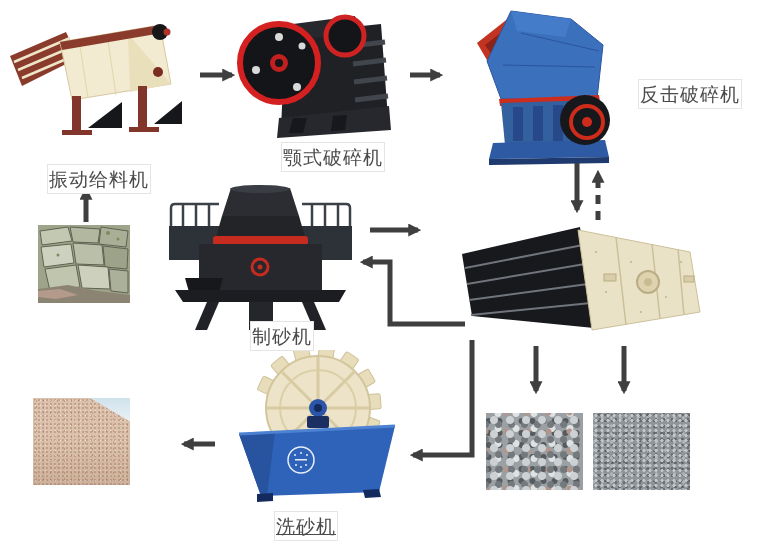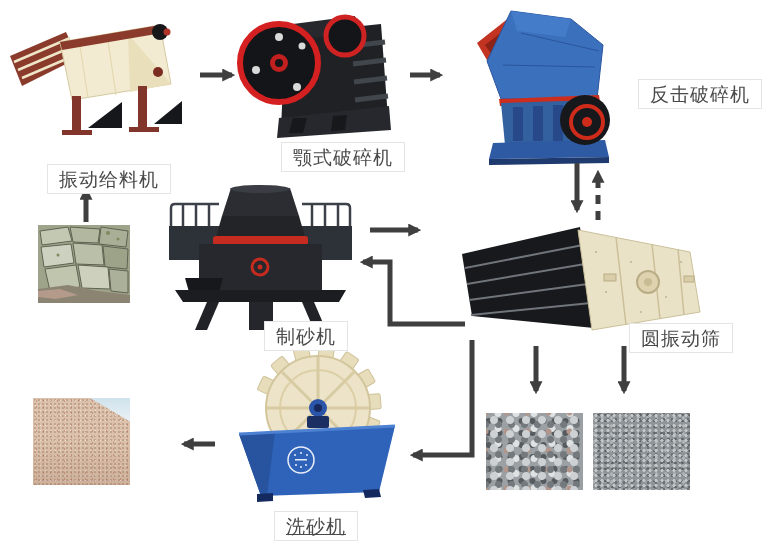--- a/index.html
+++ b/index.html
@@ -7,21 +7,21 @@
   #stage{position:relative;width:773px;height:547px;background:#ffffff;overflow:hidden;}
   .machine{position:absolute;}
   .machine svg{display:block;width:100%;height:100%;}
   .label-box{
     position:absolute;
     background:#ffffff;
     border:1px solid #e4e4e4;
     color:#4a4a4a;
     font-size:19px;
     line-height:24px;
-    padding:2px 11px;
+    padding:2px 1px;
     letter-spacing:1px;
     white-space:nowrap;
     z-index:30;
   }
   #arrow-layer{position:absolute;left:0;top:0;width:773px;height:547px;z-index:20;}
   .photo{position:absolute;overflow:hidden;}
   .photo-sand{
     background-color:#dcc2ac;
     background-image:
       radial-gradient(circle, rgba(255,255,255,.55) 0 .8px, transparent 1px),
@@ -293,17 +293,16 @@
       <polyline points="472,340 472,455 413,455" marker-end="url(#ah)"></polyline>
       <line x1="536" y1="346" x2="536" y2="391" marker-end="url(#ah)"></line>
       <line x1="624" y1="346" x2="624" y2="391" marker-end="url(#ah)"></line>
       <line x1="215" y1="444" x2="184" y2="444" marker-end="url(#ah)"></line>
     </g>
   </svg>
 
   <div class="label-box" style="left:47px;top:141px;margin-top:23px;">振动给料机</div>
   <div class="label-box" style="left:281px;top:142px;text-align:right;">颚式破碎机</div>
   <div class="label-box" style="left:638px;top:79px;">反击破碎机</div>
-  <div class="label-box" style="left:264px;top:321px;">制砂机</div>
-  <div class="label-box" style="left:629px;top:323px;">圆振动筛</div>
+  <div class="label-box" style="left:250px;top:321px;">制砂机</div>
   <div class="label-box" style="left:274px;top:511px;text-decoration:underline;">洗砂机</div>
 
 </div>
 
 </body></html>

